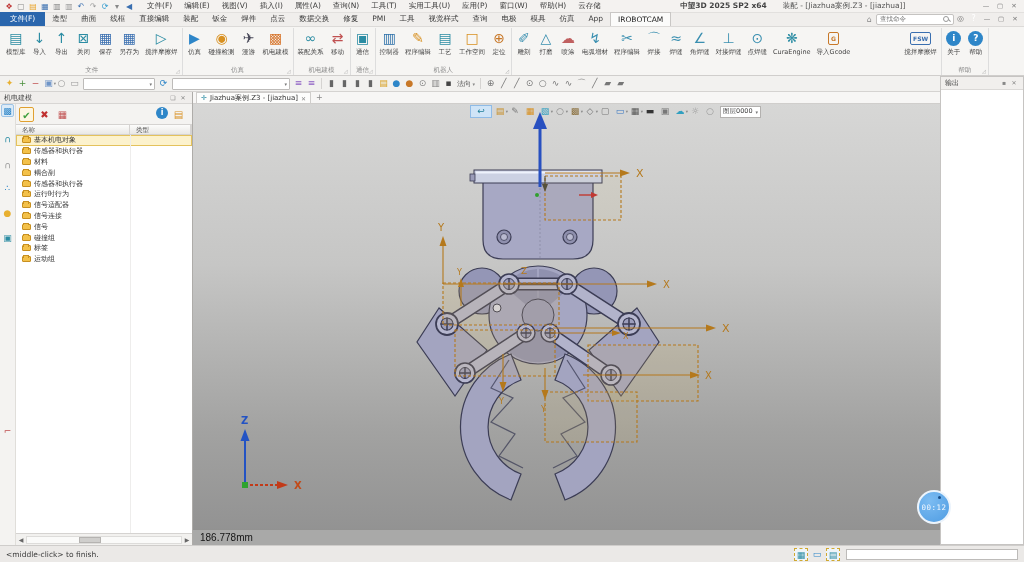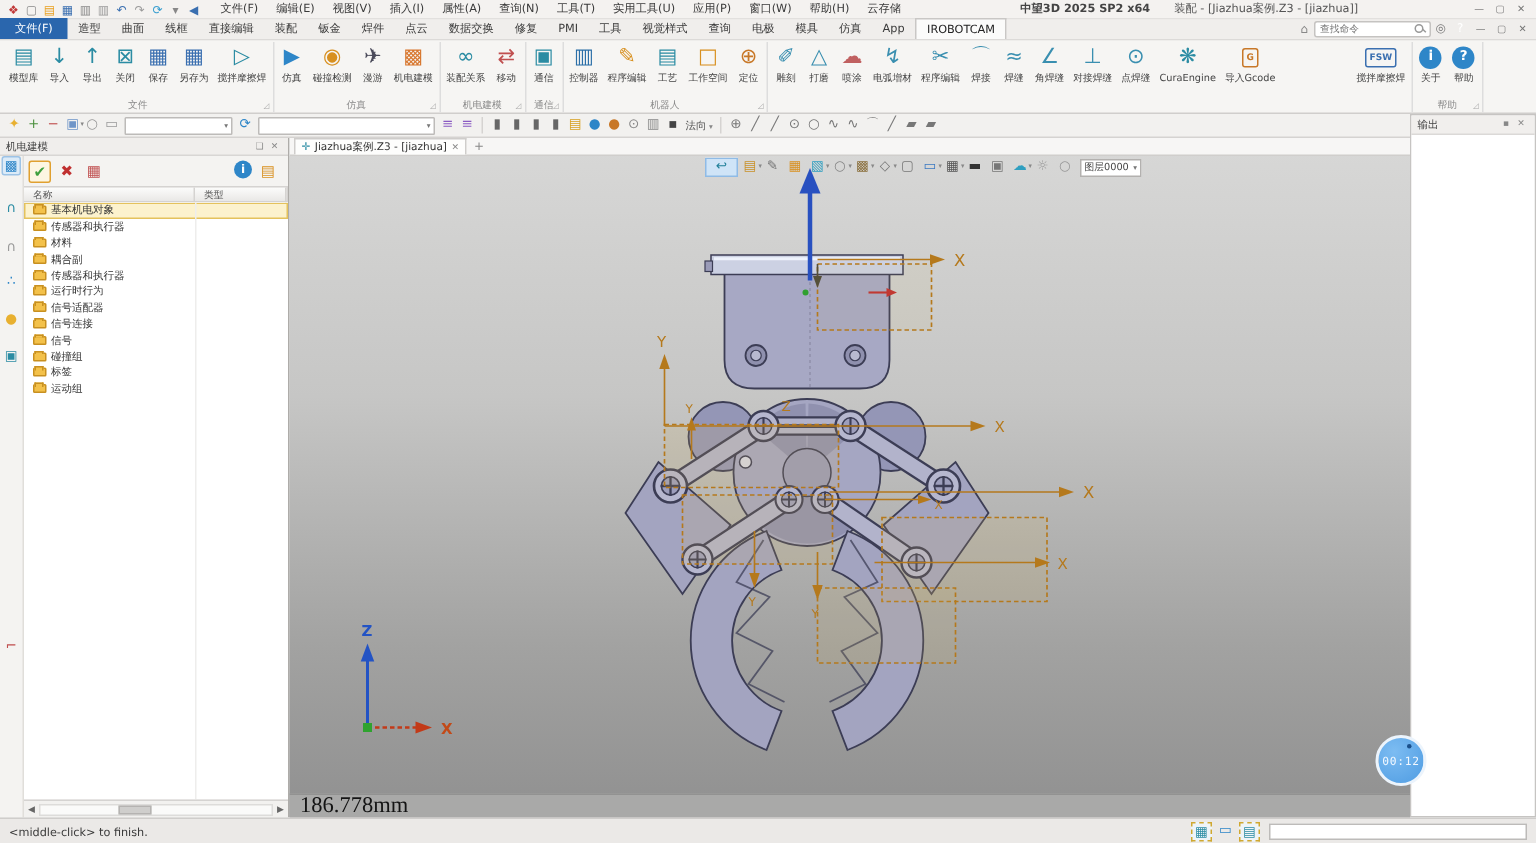--- a/index.html
+++ b/index.html
@@ -96,21 +96,21 @@
   .vtabplus{font-size:8px;color:#888;padding:0 5px;line-height:12px}
   .hints{position:absolute;top:14px;left:6px;z-index:2}
   .hint{font-size:7px;color:#4a4a4a;line-height:9.5px;white-space:nowrap}
   .vtools{position:absolute;top:13px;left:277px;display:flex;align-items:center;gap:1px;z-index:2}
   .vtool{width:14px;height:13px;font-size:9px;line-height:13px;text-align:center;position:relative}
   .vtool.active{background:#cfe4f7;box-shadow:inset 0 0 0 1px #8fbbe6;width:22px}
   .layercombo{height:12px;background:#fff;border:1px solid #b3b1af;display:flex;align-items:center;font-size:6.5px;color:#444;padding:0 2px;gap:3px;margin-left:2px}
   .layercombo::after{content:"▾";font-size:5px;color:#777}
   .vcanvas{position:absolute;inset:0;z-index:1}
   .readout{position:absolute;left:0;right:0;bottom:0;height:16px;background:#a9a9a8;border-top:1px solid #929291;z-index:2;display:flex;align-items:center}
-  .dim{font-size:15px;color:#141414;margin-left:7px;font-family:Liberation Serif, serif}
+  .dim{font-size:10px;color:#141414;margin-left:7px;font-family:Liberation Sans, sans-serif}
 
   
   .rightpanel{position:absolute;top:76px;left:940px;right:0;bottom:17px;background:#fff;border:1px solid #c6c4c2;display:flex;flex-direction:column}
   .rptitle{height:13px;background:#f1efed;border-bottom:1px solid #dbd9d7;display:flex;align-items:center;padding:0 4px}
   .rptitle span.t{font-size:7px;color:#444}
   .rpbody{flex:1;background:#fff}
 
   
   .statusbar{position:absolute;left:0;right:0;bottom:0;height:17px;background:#ebe9e7;border-top:1px solid #cfcdcb;display:flex;align-items:center;padding:0 6px}
   .smsg{font-size:7.5px;color:#3a3a3a}

